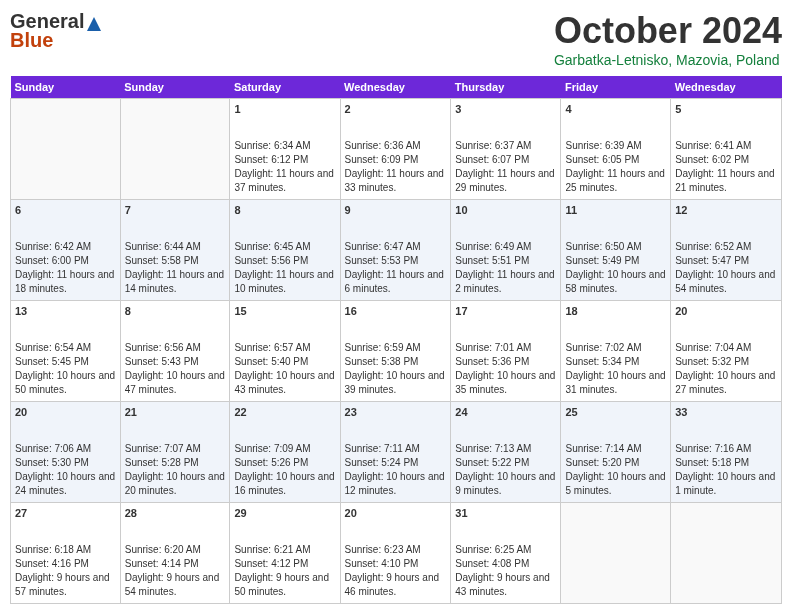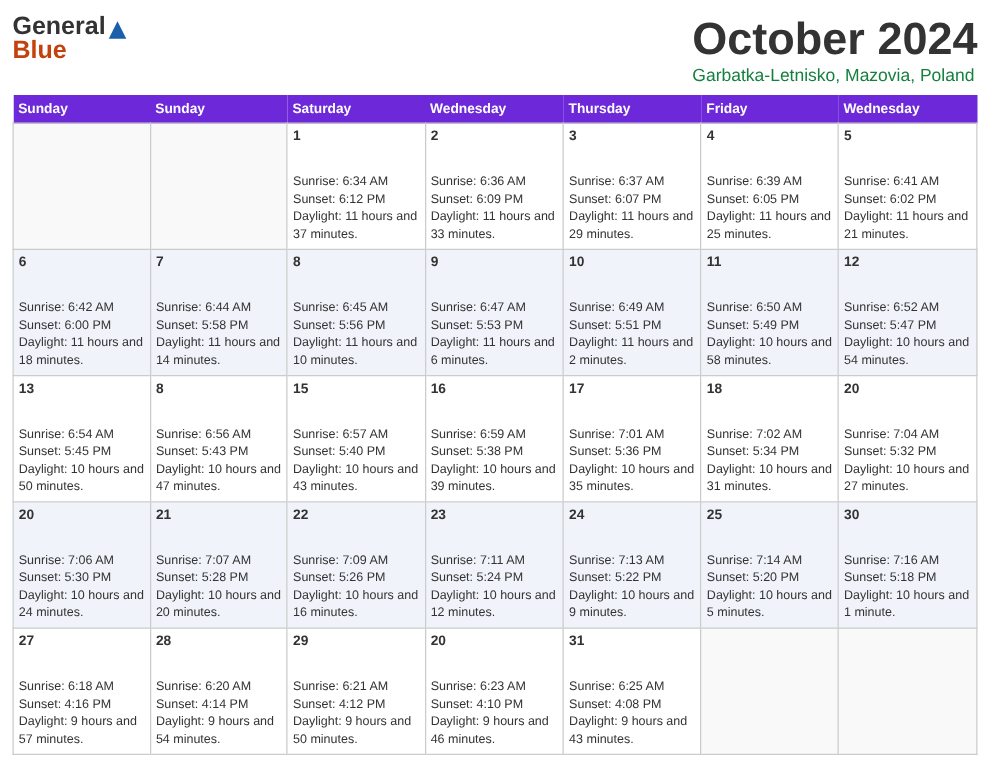--- a/index.html
+++ b/index.html
@@ -211,21 +211,21 @@
         </td>
         <td>
           <div class="day-num">24</div>
           <div class="day-info">Sunrise: 7:13 AM<br>Sunset: 5:22 PM<br>Daylight: 10 hours and 9 minutes.</div>
         </td>
         <td>
           <div class="day-num">25</div>
           <div class="day-info">Sunrise: 7:14 AM<br>Sunset: 5:20 PM<br>Daylight: 10 hours and 5 minutes.</div>
         </td>
         <td>
-          <div class="day-num">30</div>
+          <div class="day-num">33</div>
           <div class="day-info">Sunrise: 7:16 AM<br>Sunset: 5:18 PM<br>Daylight: 10 hours and 1 minute.</div>
         </td>
       </tr>
       <tr>
         <td>
           <div class="day-num">27</div>
           <div class="day-info">Sunrise: 6:18 AM<br>Sunset: 4:16 PM<br>Daylight: 9 hours and 57 minutes.</div>
         </td>
         <td>
           <div class="day-num">28</div>

